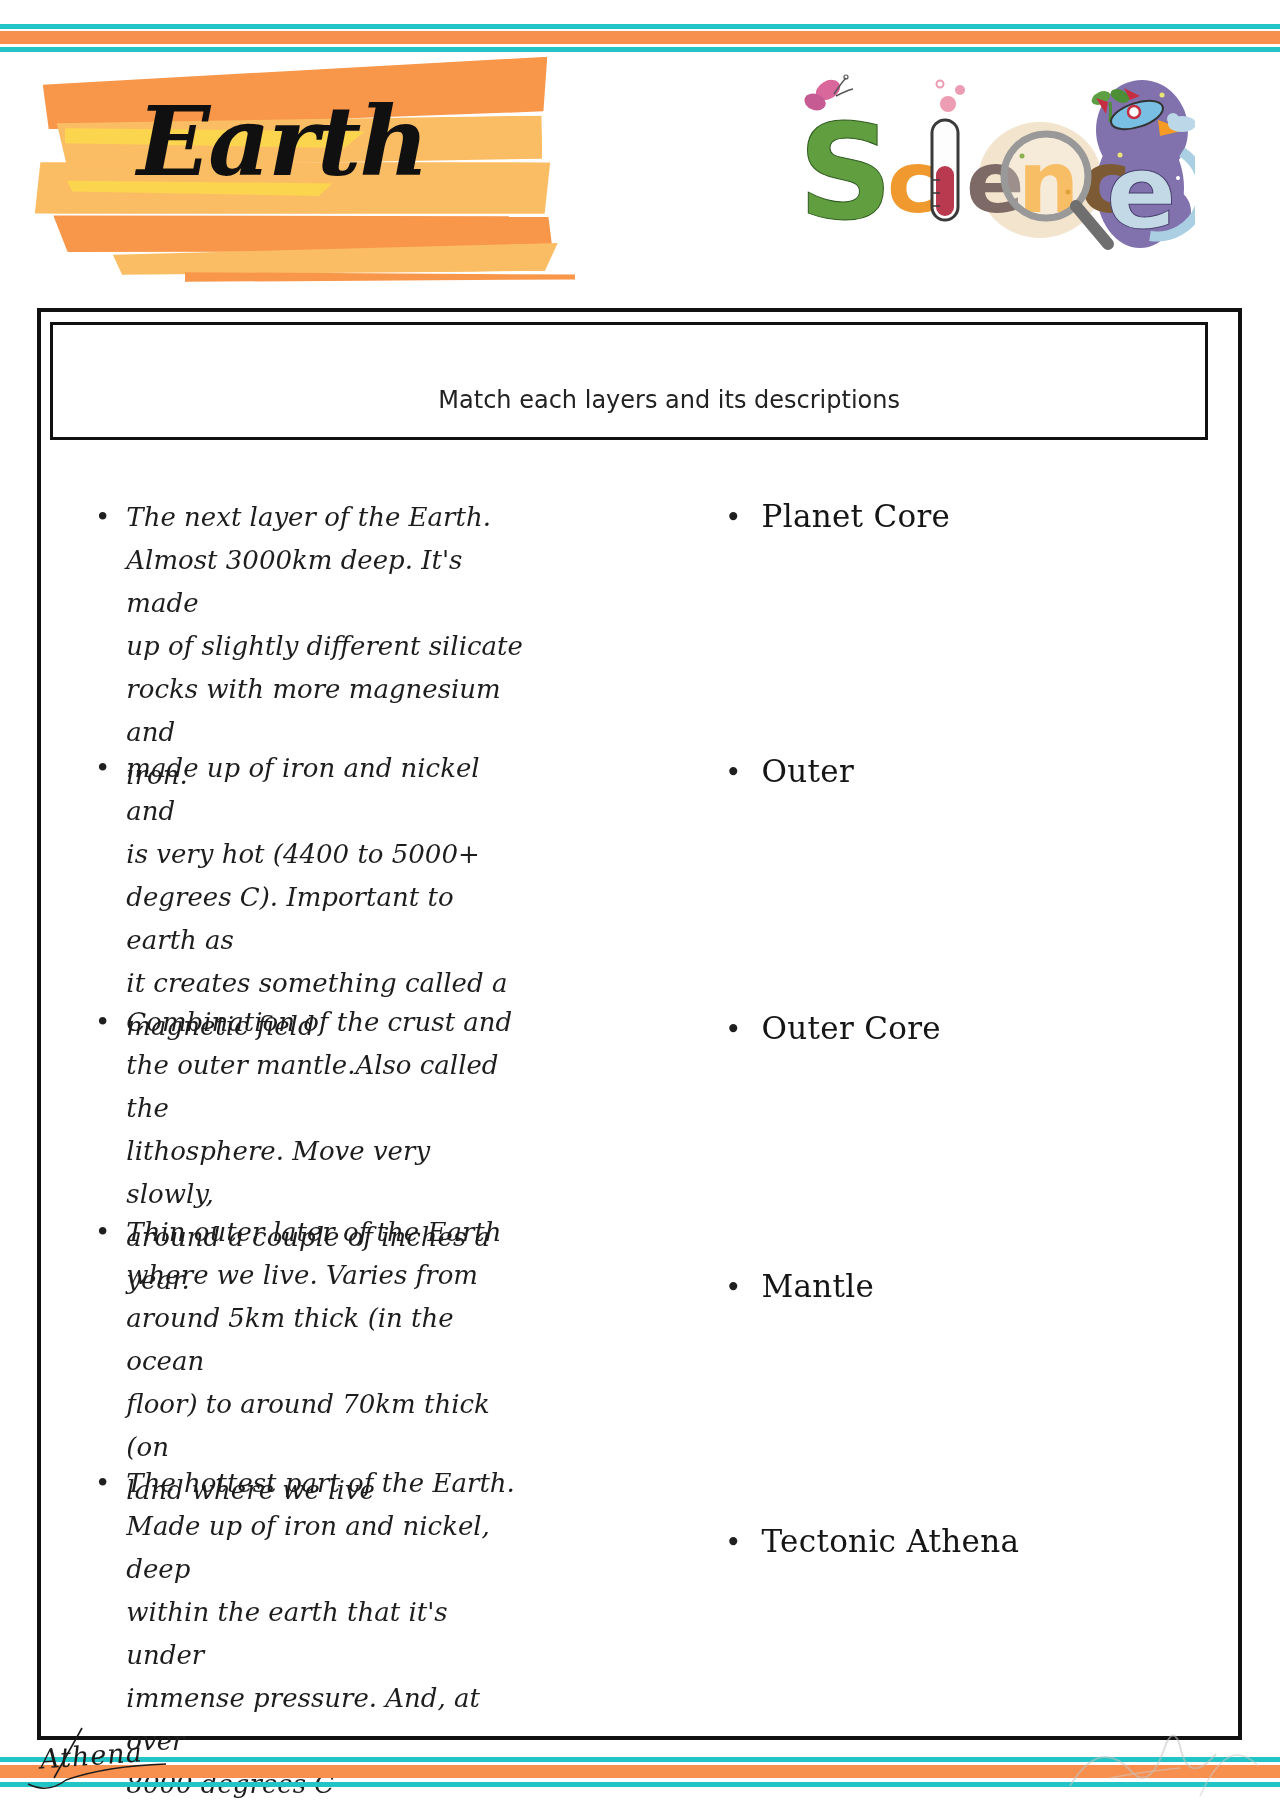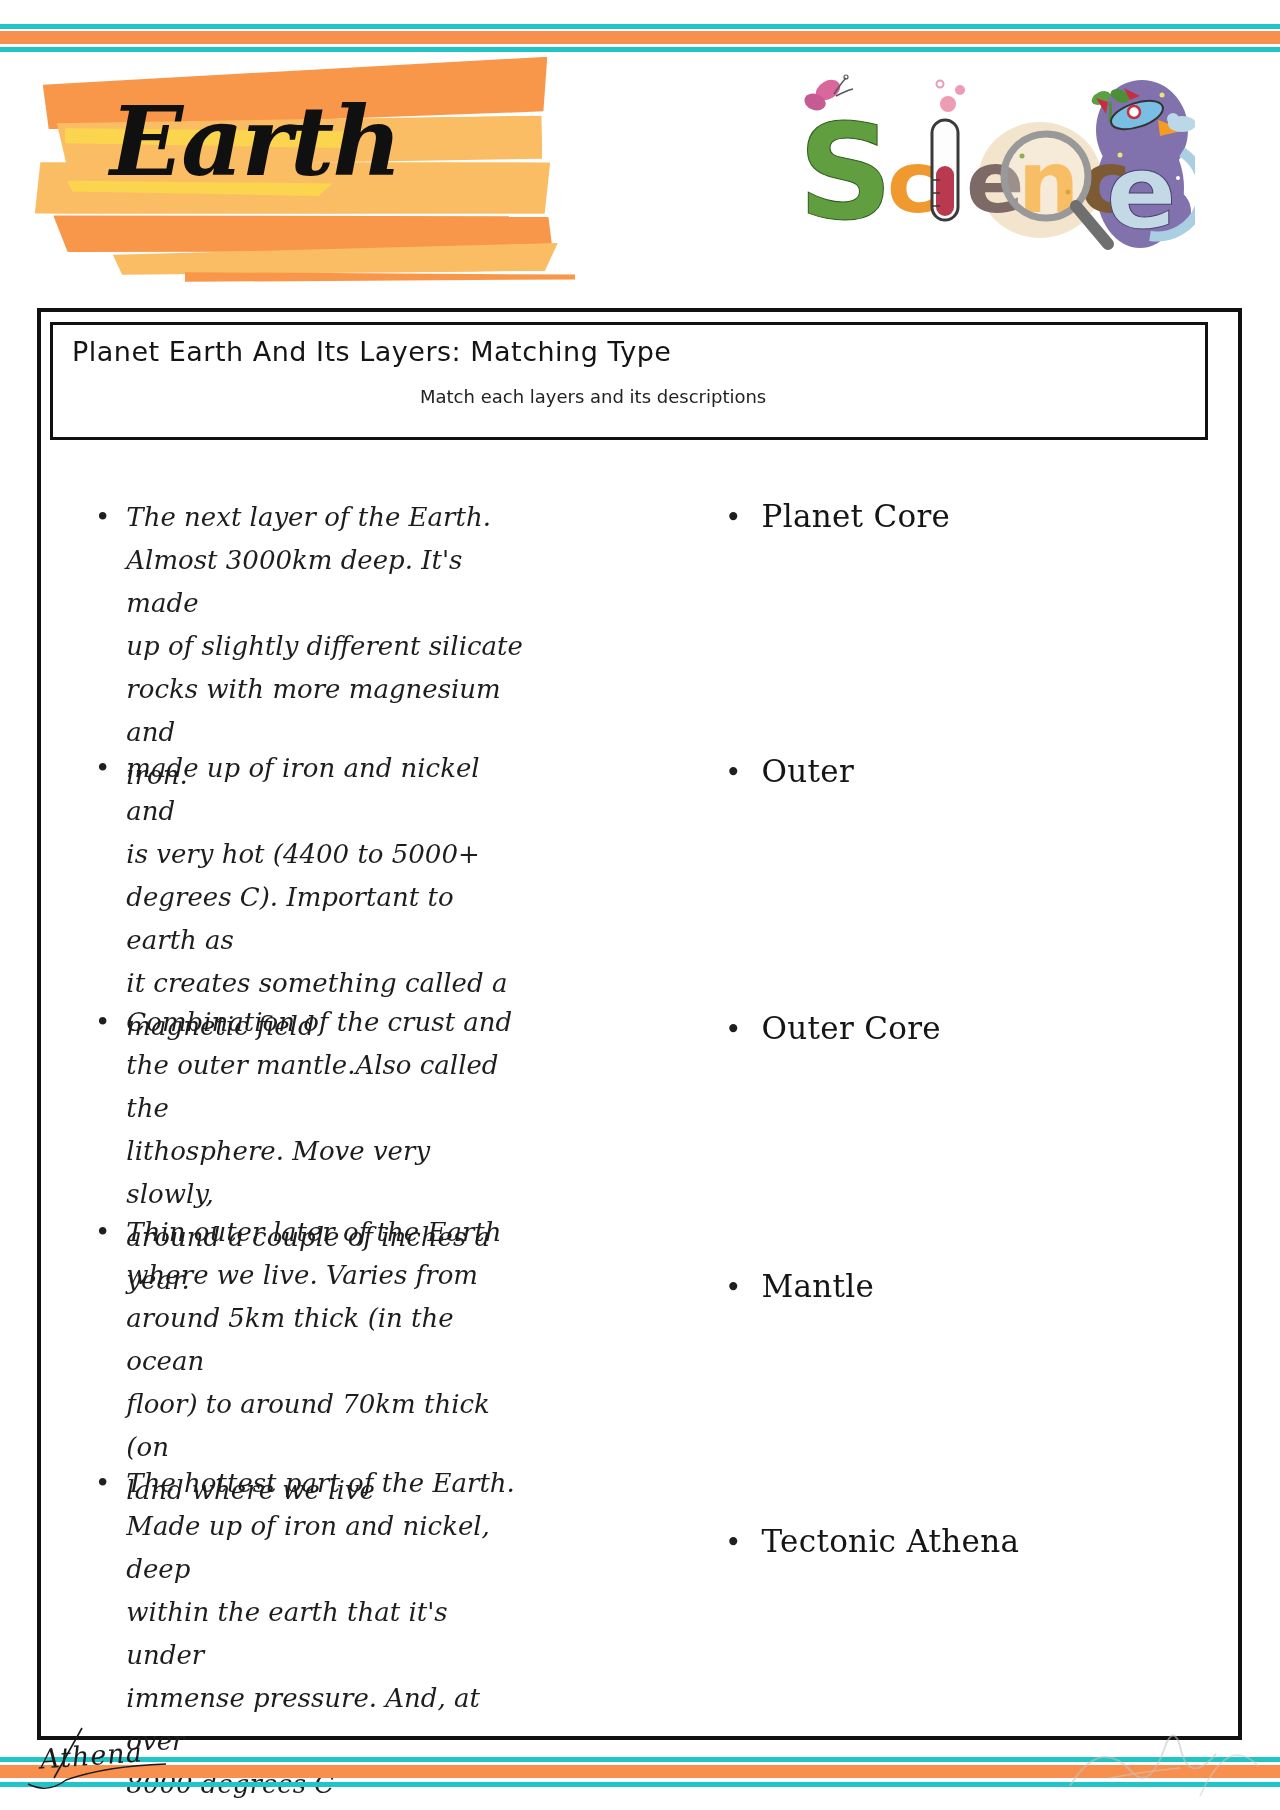--- a/index.html
+++ b/index.html
@@ -25,36 +25,36 @@
   .s4{left:0px;top:100px;width:515px;height:56px;background:#fbbd63;transform:rotate(.5deg);
       clip-path:polygon(1% 8%,100% 0,99% 92%,0 100%);}
   .s5{left:32px;top:118px;width:265px;height:18px;background:#fcd54f;
       clip-path:polygon(0 15%,100% 30%,95% 100%,2% 75%);}
   .s6{left:18px;top:152px;width:500px;height:44px;background:#f8964a;transform:rotate(1deg);
       clip-path:polygon(0 18%,99% 0,100% 80%,3% 100%);}
   .s7{left:78px;top:186px;width:445px;height:28px;background:#fbbd63;transform:rotate(-.8deg);
       clip-path:polygon(0 20%,100% 0,97% 100%,2% 92%);}
   .tail{position:absolute;left:185px;top:271px;width:390px;height:12px;background:#f8964a;
       clip-path:polygon(0 10%,100% 30%,100% 70%,0 90%);}
-  .earth-word{position:absolute;left:110px;top:62px;width:380px;text-align:left;
+  .earth-word{position:absolute;left:92px;top:62px;width:380px;text-align:center;
       font-family:"DejaVu Serif", serif;font-style:italic;font-weight:bold;
       font-size:96px;line-height:160px;color:#101010;letter-spacing:-2px;}
 
   
   .science{position:absolute;left:785px;top:60px;width:410px;height:200px;}
 
   
   .main-box{position:absolute;left:37px;top:308px;width:1197px;height:1424px;
       border:4px solid #111;background:#fff;}
   .title-box{position:absolute;left:50px;top:322px;width:1152px;height:112px;
       border:3px solid #111;background:#fff;}
   .page-title{position:absolute;left:72px;top:336px;width:900px;
       font-family:"DejaVu Sans", sans-serif;font-size:27px;letter-spacing:.5px;color:#141414;}
-  .page-subtitle{position:absolute;left:420px;top:386px;width:480px;text-align:left;
-      font-family:"DejaVu Sans", sans-serif;font-size:18px;color:#222;}
+  .page-subtitle{position:absolute;left:420px;top:386px;width:480px;text-align:right;
+      font-family:"DejaVu Sans", sans-serif;font-size:24px;color:#222;}
 
   
   .desc-item{position:absolute;left:95px;width:430px;display:flex;gap:16px;}
   .desc-item .bullet{font-size:26px;line-height:43px;}
   .desc-text{white-space:pre-line;font-size:26px;line-height:43px;color:#1d1d1d;font-style:italic;}
   .d1{top:496px}.d2{top:747px}.d3{top:1001px}.d4{top:1211px}.d5{top:1462px}
 
   .ans-item{position:absolute;left:725px;display:flex;gap:20px;align-items:baseline;}
   .ans-item .bullet{font-size:28px;}
   .ans-label{font-size:31px;color:#151515;letter-spacing:.3px;}
@@ -149,21 +149,20 @@
     </g>
     <path d="M392,92 a46,46 0 0 1 -32,84" stroke="#aacfe2" stroke-width="10" fill="none"></path>
     <g>
       <ellipse cx="392" cy="64" rx="14" ry="8" fill="#bcd8e8"></ellipse>
       <circle cx="383" cy="59" r="6" fill="#bcd8e8"></circle>
     </g>
   </svg>
 
   <div class="main-box"></div>
   <div class="title-box"></div>
-  <div class="page-title">Planet Earth And Its Layers: Matching Type</div>
   <div class="page-subtitle">Match each layers and its descriptions</div>
 
   <div class="desc-item d1">
     <span class="bullet">•</span>
     <span class="desc-text">The next layer of the Earth.
 Almost 3000km deep. It's made
 up of slightly different silicate
 rocks with more magnesium and
 iron.</span>
   </div>

